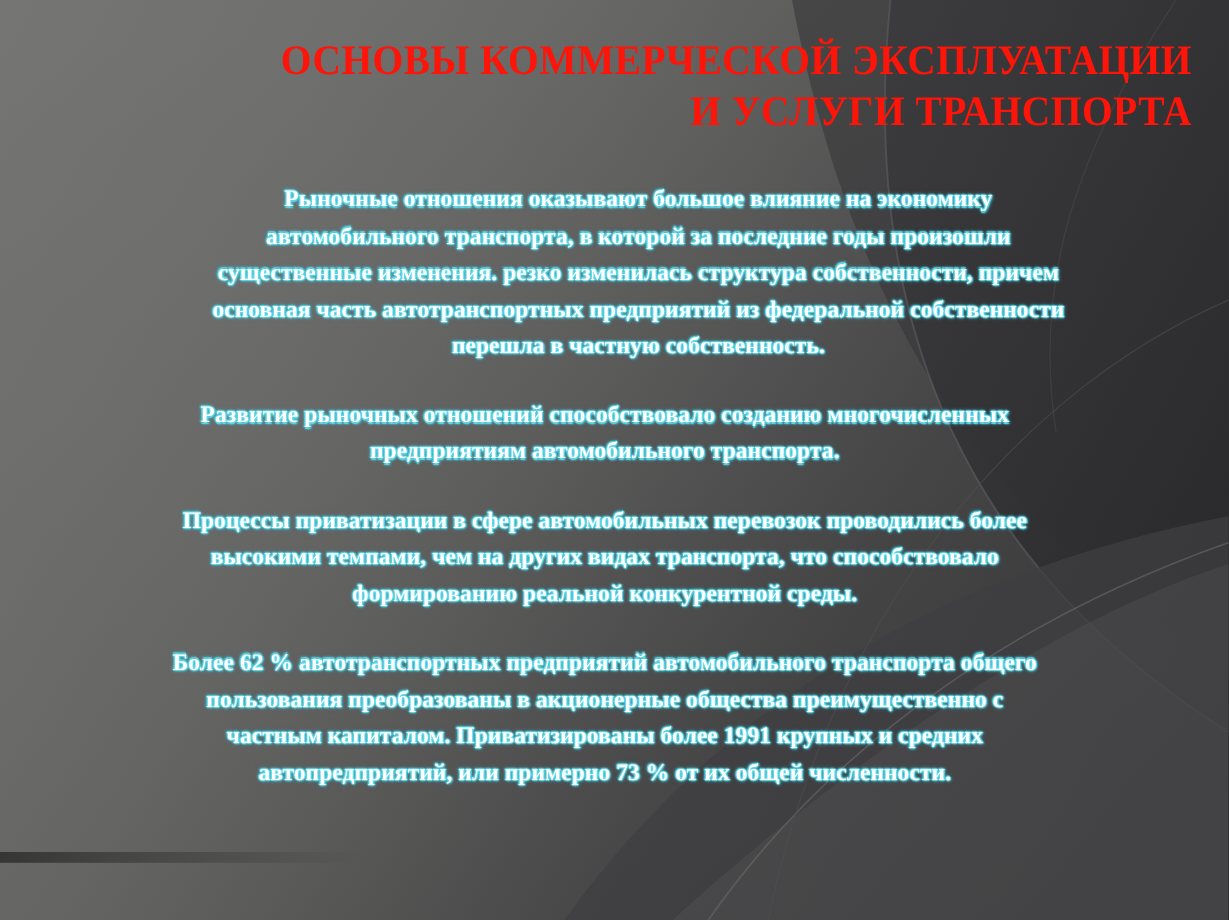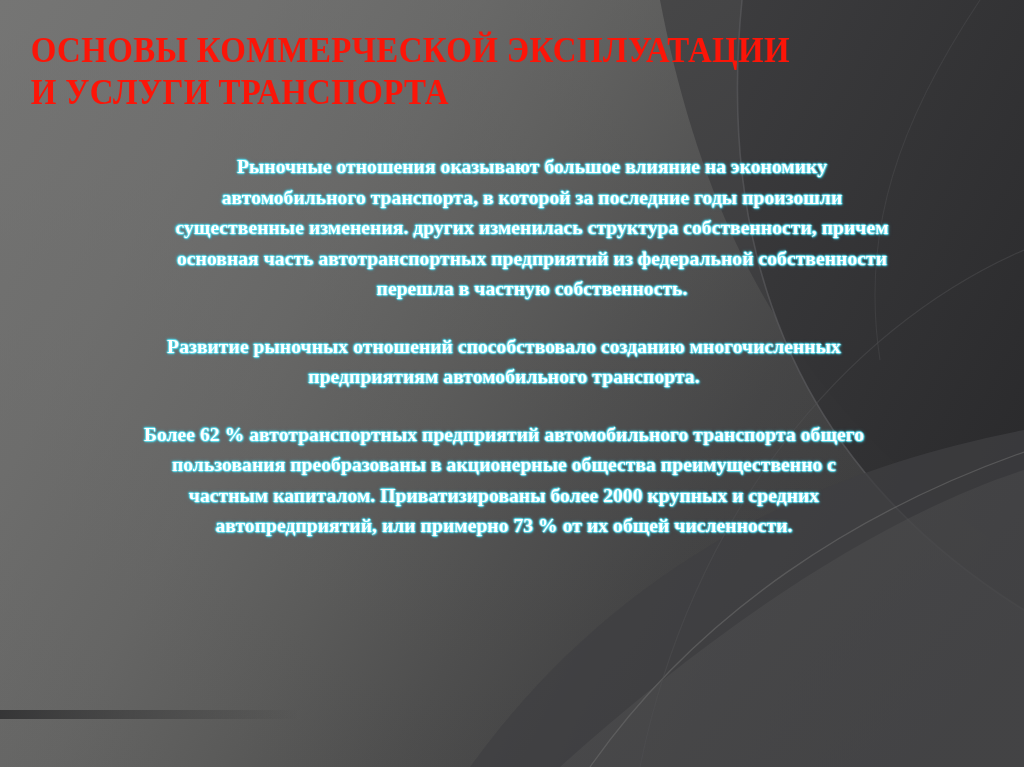--- a/index.html
+++ b/index.html
@@ -35,21 +35,21 @@
     pointer-events: none;
   }
   .bg-layer svg { display: block; width: 1024px; height: 767px; }
 
   
   #title-block {
     position: absolute;
     left: 0;
     top: 30px;
     width: 1024px;
-    text-align: left;
+    text-align: right;
     z-index: 5;
   }
   .title-line {
     display: block;
     color: #fc1508;
     font-family: "Liberation Serif", "DejaVu Serif", serif;
     font-weight: 700;
     font-size: 35px;
     line-height: 42px;
     letter-spacing: 0.4px;
@@ -147,33 +147,38 @@
   <div id="title-block">
     <span class="title-line">ОСНОВЫ КОММЕРЧЕСКОЙ ЭКСПЛУАТАЦИИ</span>
     <span class="title-line">И УСЛУГИ ТРАНСПОРТА</span>
   </div>
 
   <div id="body-block">
 
     <p class="para first-indent">
       <span class="ln">Рыночные отношения оказывают большое влияние на экономику</span>
       <span class="ln">автомобильного транспорта, в которой за последние годы произошли</span>
-      <span class="ln">существенные изменения. других изменилась структура собственности, причем</span>
+      <span class="ln">существенные изменения. резко изменилась структура собственности, причем</span>
       <span class="ln">основная часть автотранспортных предприятий из федеральной собственности</span>
       <span class="ln">перешла в частную собственность.</span>
     </p>
 
     <p class="para">
       <span class="ln">Развитие рыночных отношений способствовало созданию многочисленных</span>
       <span class="ln">предприятиям автомобильного транспорта.</span>
     </p>
 
+    <p class="para">
+      <span class="ln">Процессы приватизации в сфере автомобильных перевозок проводились более</span>
+      <span class="ln">высокими темпами, чем на других видах транспорта, что способствовало</span>
+      <span class="ln">формированию реальной конкурентной среды.</span>
+    </p>
 
     <p class="para">
       <span class="ln">Более 62 % автотранспортных предприятий автомобильного транспорта общего</span>
       <span class="ln">пользования преобразованы в акционерные общества преимущественно с</span>
-      <span class="ln">частным капиталом. Приватизированы более 2000 крупных и средних</span>
+      <span class="ln">частным капиталом. Приватизированы более 1991 крупных и средних</span>
       <span class="ln">автопредприятий, или примерно 73 % от их общей численности.</span>
     </p>
 
   </div>
 
 </div>
 
 </body></html>

